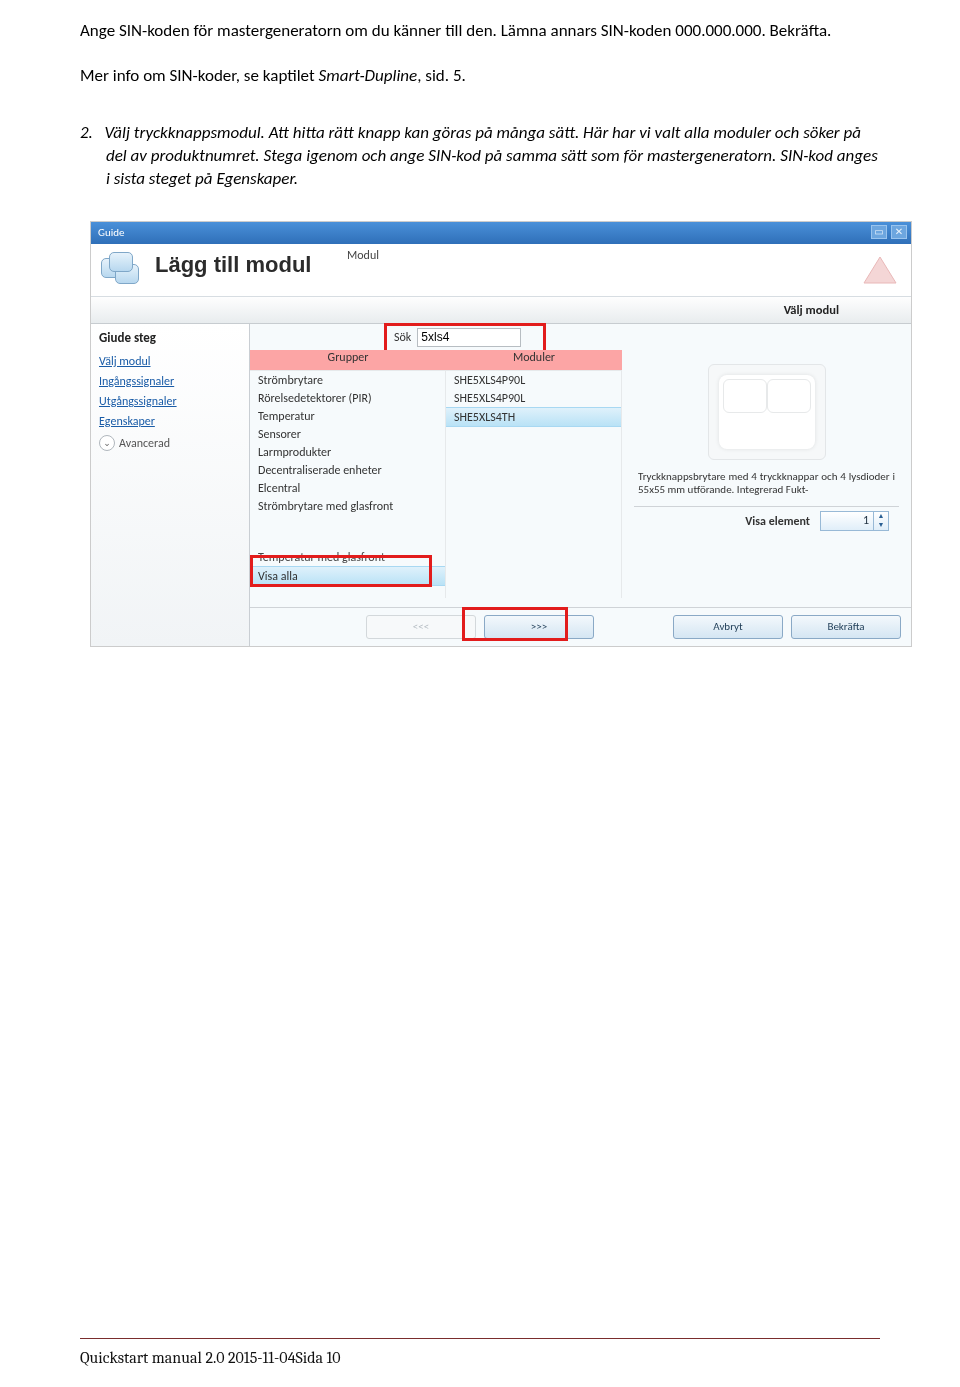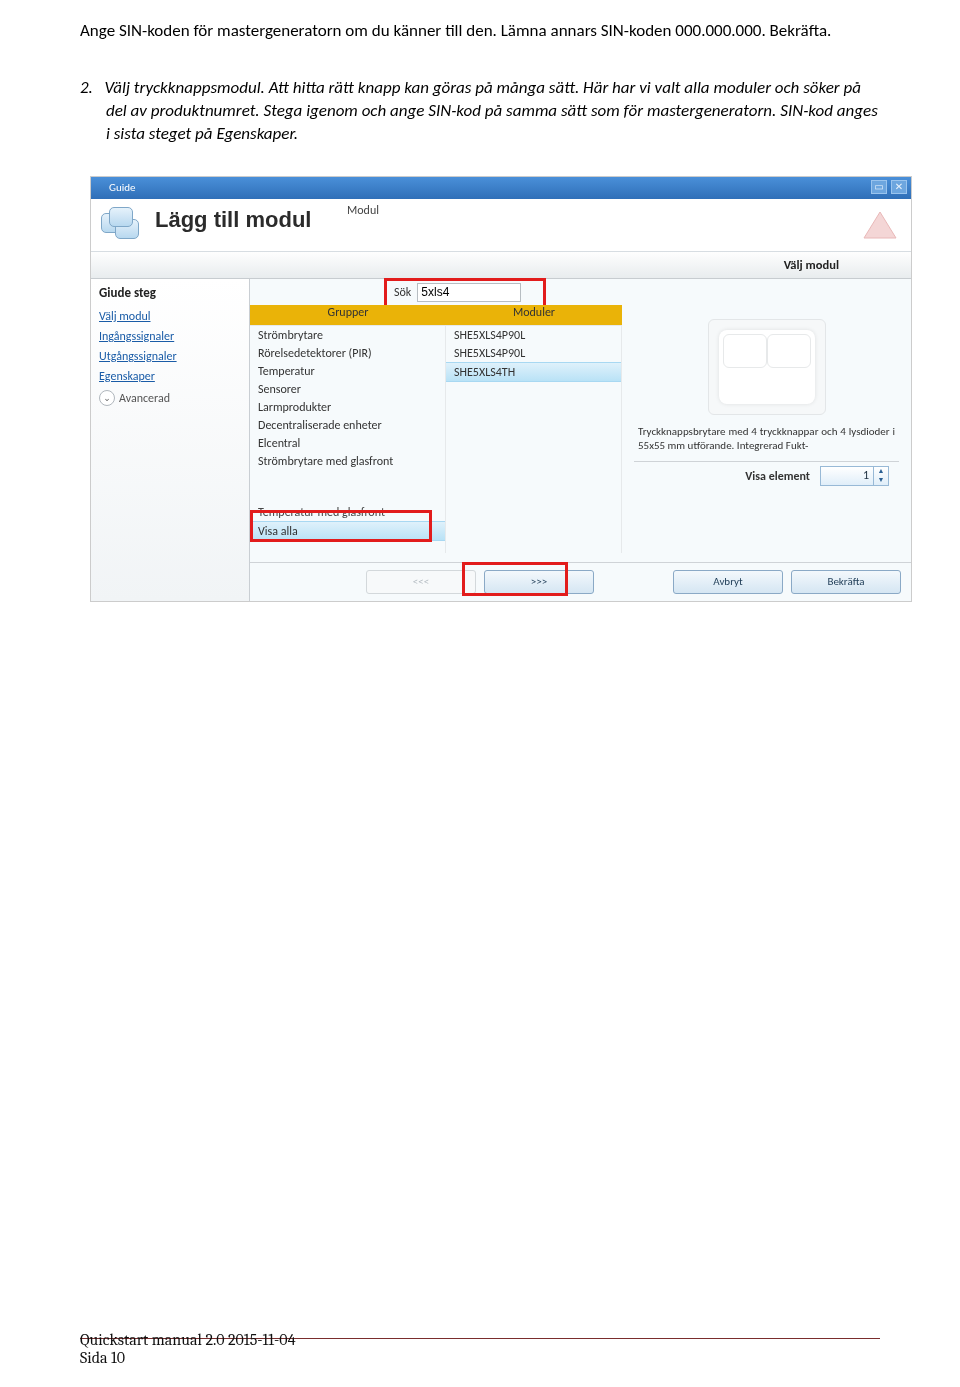--- a/index.html
+++ b/index.html
@@ -36,21 +36,21 @@
     font-size: 12.5px;
     color: #333;
     position: relative;
   }
   .titlebar {
     height: 22px;
     background: linear-gradient(to bottom, #4a90d9, #2f6fb8);
     position: relative;
     color: #fff;
     font-size: 11px;
-    padding-left: 18px;
+    padding-left: 7px;
     line-height: 21px;
   }
   .titlebar .win-btns {
     position: absolute; right: 4px; top: 3px;
     display: flex; gap: 4px;
   }
   .titlebar .win-btns span {
     width: 14px; height: 12px; border: 1px solid #9ac4ee;
     background: #6da6df; font-size: 10px; text-align:center; line-height:11px;
     color:#eaf3fc;
@@ -128,21 +128,21 @@
     display: flex;
   }
   .col {
     display:flex; flex-direction:column;
   }
   .col-groups { width: 196px; }
   .col-modules { width: 176px; }
   .col-desc { flex:1; border-left: 0; }
   .col-header {
     height: 20px; text-align:center; font-size: 12px; color:#333;
-    background:#eab308; border-bottom:1px solid #e6e9eb;
+    background:#fca5a5; border-bottom:1px solid #e6e9eb;
   }
   .col-body {
     flex:1; border-right:1px solid #e6e9eb; font-size:12px; overflow:hidden;
     position:relative;
   }
   .lrow {
     padding: 2px 8px; color:#333; cursor: default; white-space:nowrap;
   }
   .lrow.sel { background: linear-gradient(#dff1fb,#b9e2f6); border-top:1px solid #a8d8f2;border-bottom:1px solid #a8d8f2; }
   .lrow.strike { text-decoration: line-through; color:#444;margin-top:33px; }
@@ -207,28 +207,31 @@
   }
 
   .footer-rule {
     position: absolute; left: 80px; right: 80px; bottom: 48px;
     border-top: 1.5px solid #7a2d2d;
   }
   .footer {
     position: absolute; left: 80px; right: 80px; bottom: 20px;
     display: flex; justify-content: flex-start;
     font-family: Cambria, Georgia, serif;
-    font-size: 16px; color: #111; flex-direction: column;
+    font-size: 16px; color: #111;
   }
 </style>
 </head>
 <body>
 
 <div class="page-content">
   <p class="para">Ange SIN-koden för mastergeneratorn om du känner till den. Lämna annars SIN-koden 000.000.000. Bekräfta.</p>
+  <p class="para para2">
+    <span>Mer info om SIN-koder, se kaptilet </span><span class="italic">Smart-Dupline</span><span>, sid. 5.</span>
+  </p>
   <p class="para list-para">
     <span>2.</span>&nbsp;&nbsp;&nbsp;<span>Välj tryckknappsmodul. Att hitta rätt knapp kan göras på många sätt. Här har vi valt alla moduler och söker på del av produktnumret. Stega igenom och ange SIN-kod på samma sätt som för mastergeneratorn. SIN-kod anges i sista steget på Egenskaper.</span>
   </p>
 
   <div class="screenshot">
     <div class="titlebar">
       <span>Guide</span>
       <div class="win-btns">
         <span>▭</span>
         <span>✕</span>

